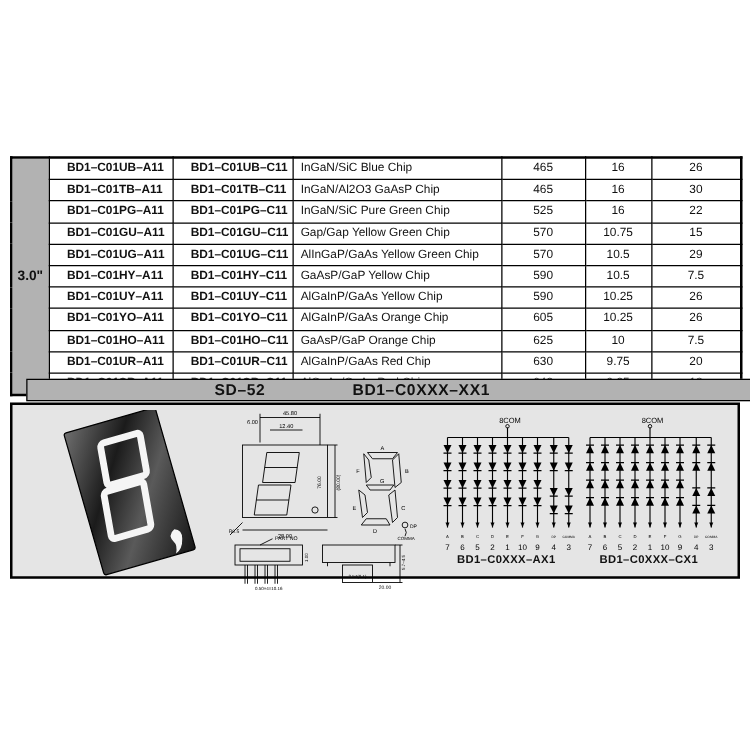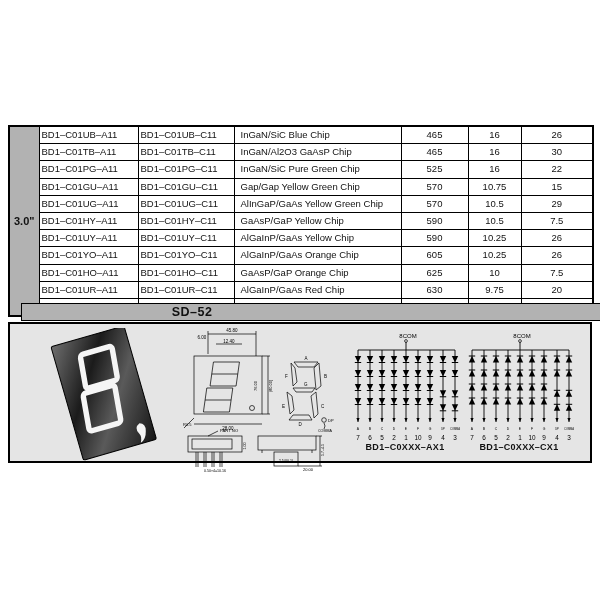--- a/index.html
+++ b/index.html
@@ -4,21 +4,21 @@
 <style>
   html,body{margin:0;padding:0;background:#fff;}
   .page{position:relative;width:600px;height:600px;background:#fff;overflow:hidden;
         font-family:"Liberation Sans",sans-serif;color:#111;}
   
   .spec-table{position:absolute;left:8px;top:125px;width:584px;border-collapse:collapse;
               table-layout:fixed;border:2px solid #000;}
   .spec-table td{border:1px solid #000;font-size:9.5px;height:14.2px;line-height:14px;
                  white-space:nowrap;overflow:hidden;}
   .spec-table td.sizecell{background:#b2b2b2;font-weight:bold;font-size:11px;text-align:center;}
-  .spec-table td.c0,.spec-table td.c1{padding-left:2px;}
+  .spec-table td.c0,.spec-table td.c1{padding-left:14px;font-weight:bold;}
   .spec-table td.c2{padding-left:6px;}
   .spec-table td.c3,.spec-table td.c4,.spec-table td.c5{text-align:center;}
   
   .footer-bar{position:absolute;left:8px;top:303px;width:584px;height:18px;background:#b2b2b2;
               border:1px solid #000;box-sizing:border-box;margin-left:13px;}
   .footer-bar span{position:absolute;top:1px;font-weight:bold;font-size:12.5px;letter-spacing:.5px;}
   .footer-left{left:135px;width:70px;text-align:center;}
   .footer-right{left:225px;width:180px;text-align:center;}
   
   .diagram-box{position:absolute;left:8px;top:322px;width:584px;height:141px;border:2px solid #000;
@@ -135,20 +135,21 @@
           <td class="c2">AlGaAs/GaAs Red Chip</td>
           <td class="c3">643</td>
           <td class="c4">9.25</td>
           <td class="c5">18</td>
         </tr>
       </tbody>
   </table>
 
   <div class="footer-bar">
     <span class="footer-left">SD–52</span>
+    <span class="footer-right">BD1–C0XXX–XX1</span>
   </div>
 
   <div class="diagram-box">
 
     <svg class="photo" width="125" height="133" viewBox="0 0 125 133">
       <defs>
         <linearGradient id="pkg" x1="0" y1="0" x2="1" y2="1">
           <stop offset="0" stop-color="#6f6f6f"></stop>
           <stop offset="0.35" stop-color="#1b1b1b"></stop>
           <stop offset="0.62" stop-color="#5a5a5a"></stop>

